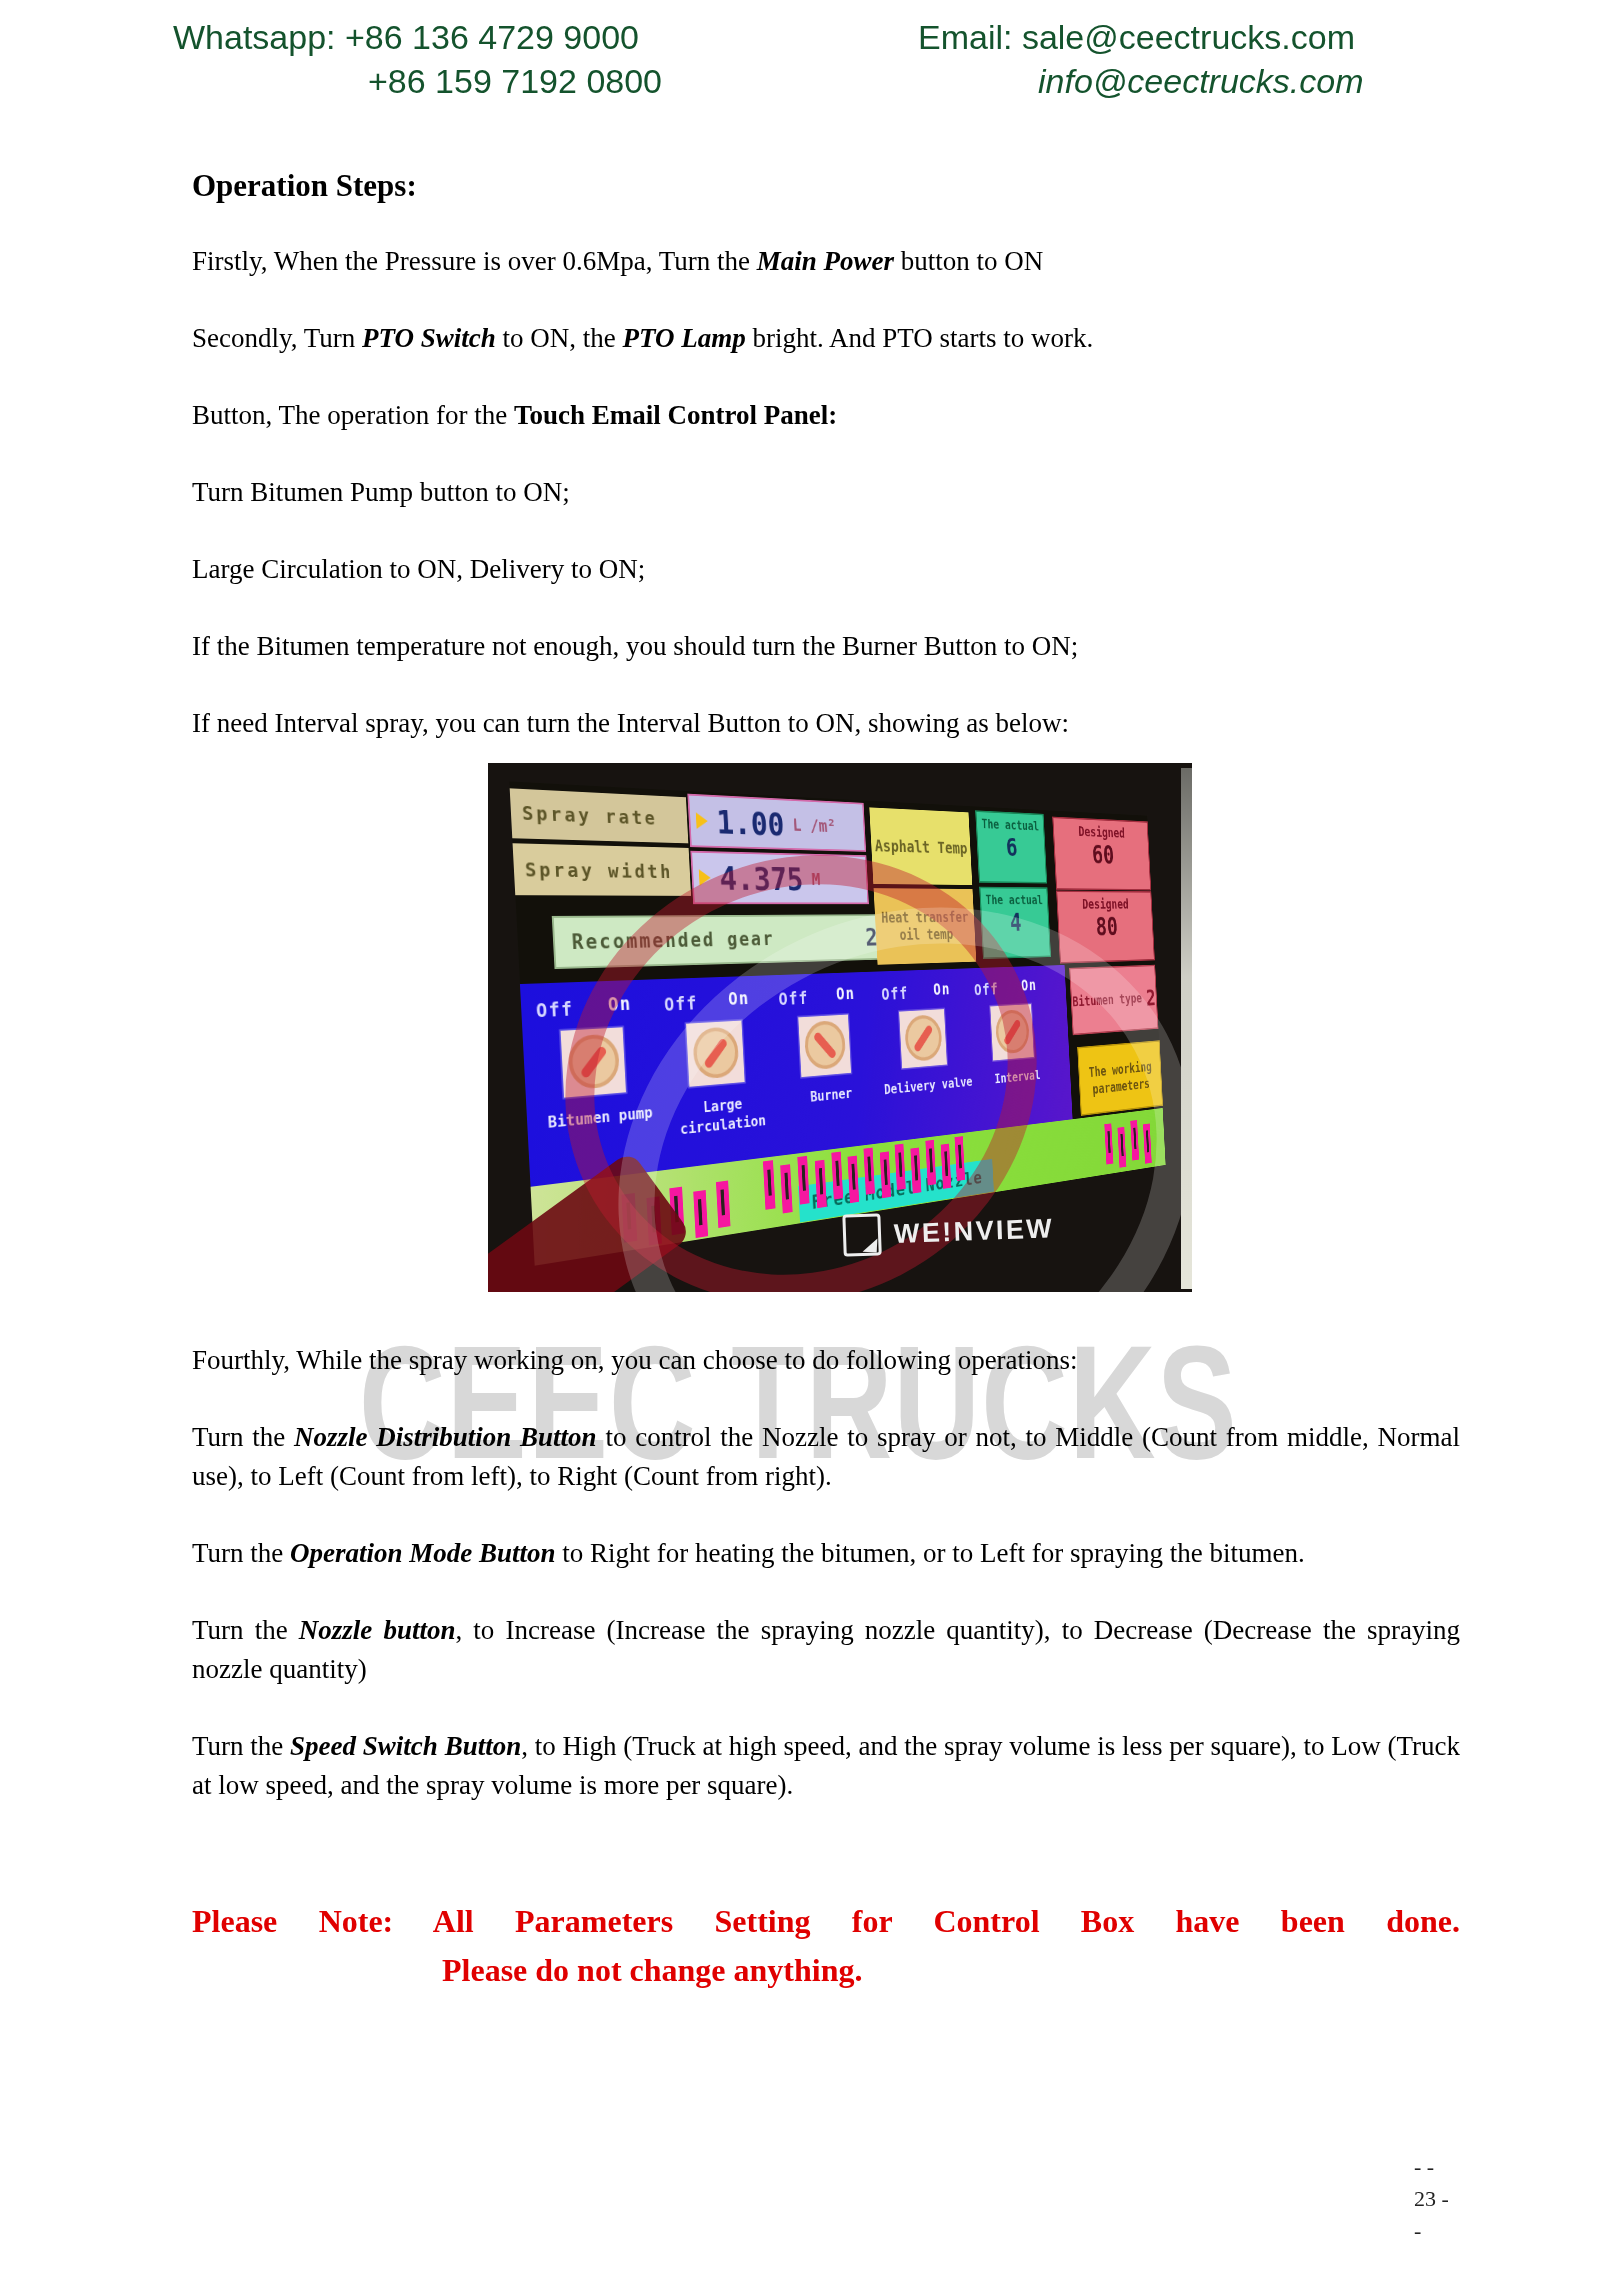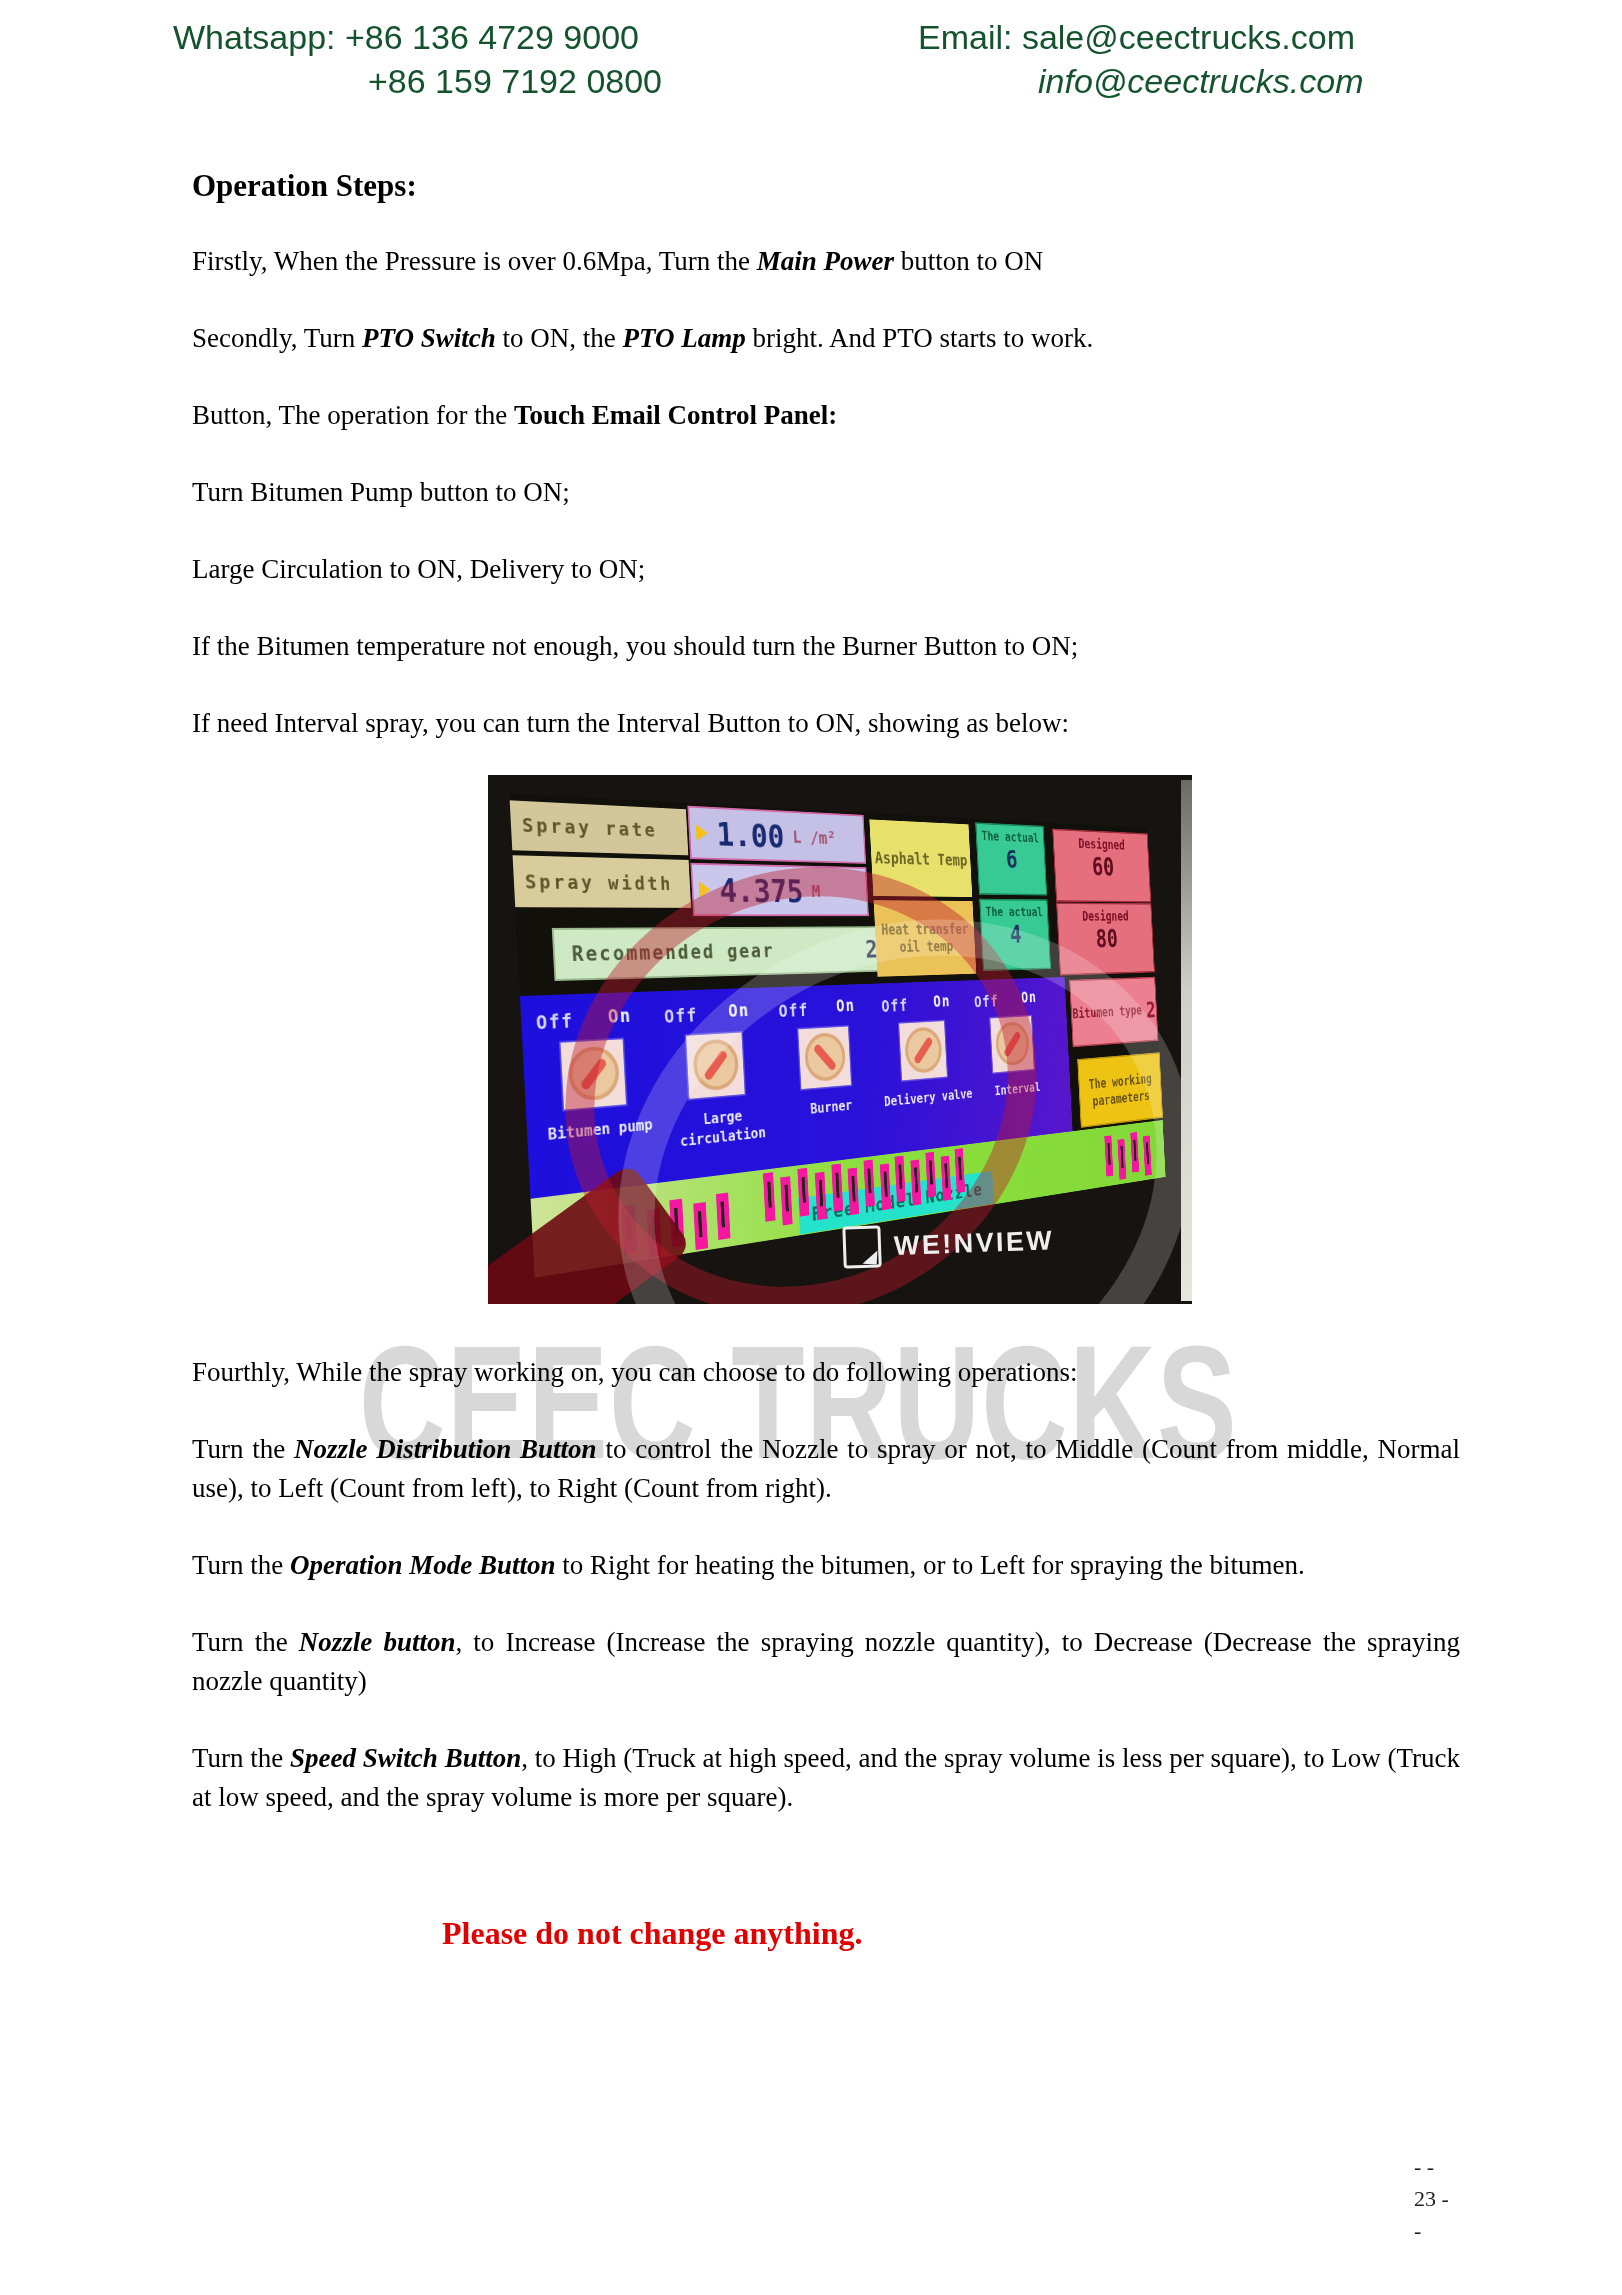--- a/index.html
+++ b/index.html
@@ -19,21 +19,21 @@
   .hc-email{left:897px;margin-left:21px;}
   .hc-line2-w{padding-left:195px;}
   .hc-line2-e{padding-left:120px;font-style:italic;}
 
   
   .content{position:absolute;left:192px;top:166px;width:1268px;z-index:1;}
   .page-title{font-size:31px;font-weight:700;margin:0 0 37px 0;line-height:39px;}
   .body-p{font-size:27px;line-height:39px;margin:0 0 38px 0;text-align:justify;}
   .body-p .bi{font-weight:700;font-style:italic;}
   .body-p .b{font-weight:700;}
-  #paras-before .body-p:last-child{margin-bottom:32px;}
+  #paras-before .body-p:last-child{margin-bottom:20px;}
   #paras-after{margin-top:49px;}
 
   
   .note{margin-top:92px;color:#e00000;font-weight:700;font-size:32px;line-height:49px;}
   .note-line1{text-align:justify;text-align-last:justify;}
   .note-line2{padding-left:250px;}
 
   
   .footer{position:absolute;left:1414px;top:2151px;z-index:1;font-size:22px;line-height:32px;color:#222;}
 
@@ -281,20 +281,21 @@
 
   <div id="paras-after">
       <p class="body-p"><span>Fourthly, While the spray working on, you can choose to do following operations:</span></p>
       <p class="body-p"><span>Turn the </span><span class="bi">Nozzle Distribution Button</span><span> to control the Nozzle to spray or not, to Middle (Count from middle, Normal use), to Left (Count from left), to Right (Count from right).</span></p>
       <p class="body-p"><span>Turn the </span><span class="bi">Operation Mode Button</span><span> to Right for heating the bitumen, or to Left for spraying the bitumen.</span></p>
       <p class="body-p"><span>Turn the </span><span class="bi">Nozzle button</span><span>, to Increase (Increase the spraying nozzle quantity), to Decrease (Decrease the spraying nozzle quantity)</span></p>
       <p class="body-p"><span>Turn the </span><span class="bi">Speed Switch Button</span><span>, to High (Truck at high speed, and the spray volume is less per square), to Low (Truck at low speed, and the spray volume is more per square).</span></p>
     </div>
 
   <div class="note">
+    <div class="note-line1">Please Note: All Parameters Setting for Control Box have been done.</div>
     <div class="note-line2">Please do not change anything.</div>
   </div>
 </div>
 
 <div class="footer" id="page-footer">
     <div>- -</div>
     <div>23 -</div>
     <div>-</div>
   </div>
 

